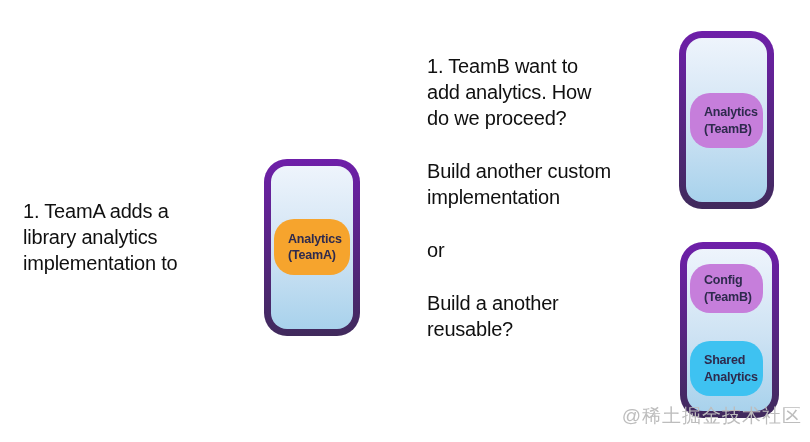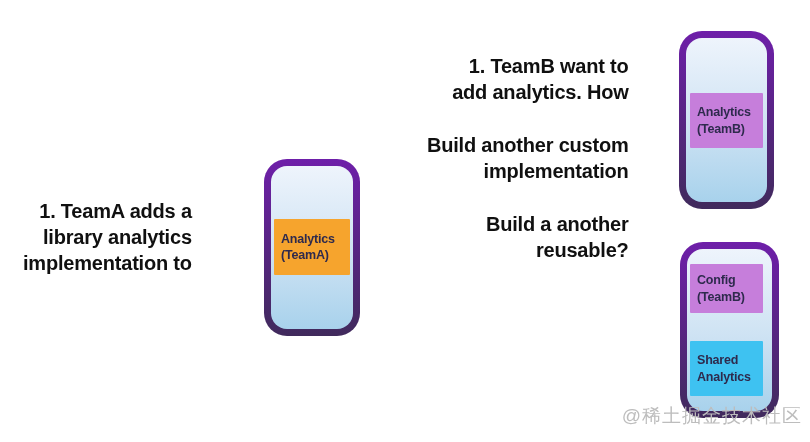--- a/index.html
+++ b/index.html
@@ -2,40 +2,40 @@
 <html style="--frame_top: #6e1fa9; --frame_bottom: #402a5c; --screen_top: #eef4fc; --screen_mid: #cde2f3; --screen_bottom: #a8d2ec; --box_orange: #f6a42d; --box_orchid: #c67edb; --box_cyan: #3ec2f1; --box_text: #2e2a4d; --text: #101010; --watermark: #bdbdbd;"><head>
 <meta charset="utf-8">
 <style>
   html,body { margin:0; padding:0; background:#ffffff; }
   .canvas {
     position:relative; width:810px; height:442px; background:#ffffff;
     font-family:"Liberation Sans", sans-serif; overflow:hidden;
   }
   .note {
     position:absolute; color:var(--text,#101010);
-    font-size:20px; line-height:26px; font-weight:700; letter-spacing:-0.2px;text-align:right;
+    font-size:20px; line-height:26px; font-weight:400; letter-spacing:-0.2px;
   }
   .left-note { left:23px; top:198px; }
   .mid-note  { left:427px; top:53px; }
   .mid-note .para { margin:0 0 27px 0; }
 
   .phone {
     position:absolute; box-sizing:border-box; padding:7px; border-radius:23px;
     background:linear-gradient(180deg, var(--frame_top,#6e1fa9) 0%, var(--frame_bottom,#402a5c) 100%);
   }
   .screen {
     width:100%; height:100%; border-radius:16px;
     background:linear-gradient(180deg, var(--screen_top,#eef4fc) 0%, var(--screen_mid,#cde2f3) 55%, var(--screen_bottom,#a8d2ec) 100%);
   }
   .phone-a { left:264px; top:159px; width:96px; height:177px; }
   .phone-b { left:679px; top:31px;  width:95px; height:178px; }
   .phone-c { left:680px; top:242px; width:99px; height:176px;text-decoration:underline; }
 
   .chip {
-    position:absolute; box-sizing:border-box; border-radius:1px; padding:5px 7px;
+    position:absolute; box-sizing:border-box; border-radius:20px; padding:5px 14px;
     display:flex; flex-direction:column; justify-content:center;
     font-size:12.5px; font-weight:700; line-height:1.32; letter-spacing:-0.2px;
     color:var(--box_text,#2e2a4d);
   }
   .chip-orange { background:var(--box_orange,#f6a42d); }
   .chip-orchid { background:var(--box_orchid,#c67edb); }
   .chip-cyan   { background:var(--box_cyan,#3ec2f1);justify-content:center; }
   .chip-a  { left:10px; top:60px; width:76px; height:56px; }
   .chip-b  { left:11px; top:62px; width:73px; height:55px; }
   .chip-c1 { left:10px; top:22px; width:73px; height:49px; }
@@ -63,24 +63,28 @@
     <div class="chip chip-orange chip-a">
       <div class="chip-line">Analytics</div>
       <div class="chip-line">(TeamA)</div>
     </div>
   </div>
 
   <div class="note mid-note">
     <div class="para">
       <div>1. TeamB want to</div>
       <div>add analytics. How</div>
+      <div>do we proceed?</div>
     </div>
     <div class="para">
       <div>Build another custom</div>
       <div>implementation</div>
+    </div>
+    <div class="para">
+      <div>or</div>
     </div>
     <div class="para">
       <div>Build a another</div>
       <div>reusable?</div>
     </div>
   </div>
 
   <div class="phone phone-b">
     <div class="screen"></div>
     <div class="chip chip-orchid chip-b">

